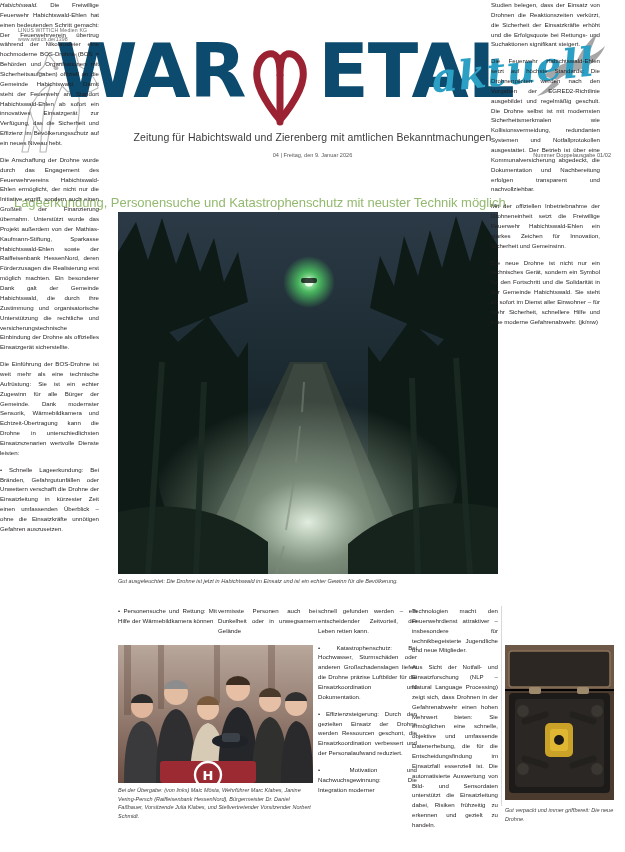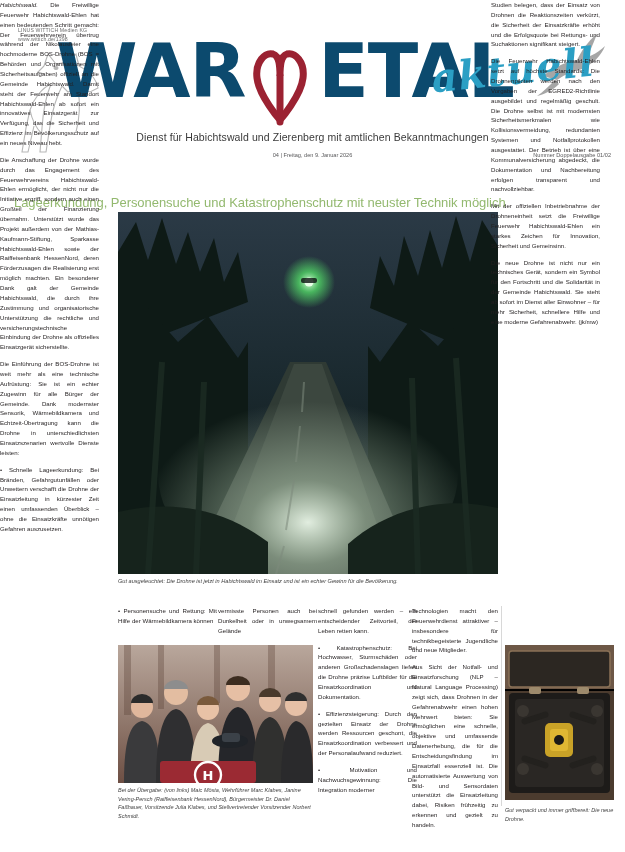--- a/index.html
+++ b/index.html
@@ -169,21 +169,21 @@
       <g fill="#6f6f6f" opacity=".85">
         <path d="M8 52 C18 44 30 38 42 36 C52 34 62 30 70 22 C66 32 58 40 48 44 C40 47 30 50 22 56 Z"></path>
         <path d="M42 36 C46 28 52 18 62 10 C58 20 54 30 50 38 Z"></path>
         <path d="M20 56 C14 62 8 68 2 72 C10 70 18 66 24 60 Z"></path>
         <ellipse cx="46" cy="40" rx="10" ry="5" transform="rotate(-22 46 40)"></ellipse>
       </g>
     </svg>
 
     <div class="aktuell">aktuell</div>
 
-    <div class="tagline">Dienst für Habichtswald und Zierenberg mit amtlichen Bekanntmachungen</div>
+    <div class="tagline">Zeitung für Habichtswald und Zierenberg mit amtlichen Bekanntmachungen</div>
 
     <div class="dateline">
       <span class="center">04  |  Freitag, den 9. Januar 2026</span>
       <span class="right">Nummer Doppelausgabe 01/02</span>
     </div>
   </div>
 
   <div class="subheadline">Lageerkundung, Personensuche und Katastrophenschutz mit neuster Technik möglich</div>
 
   <div class="hero">

